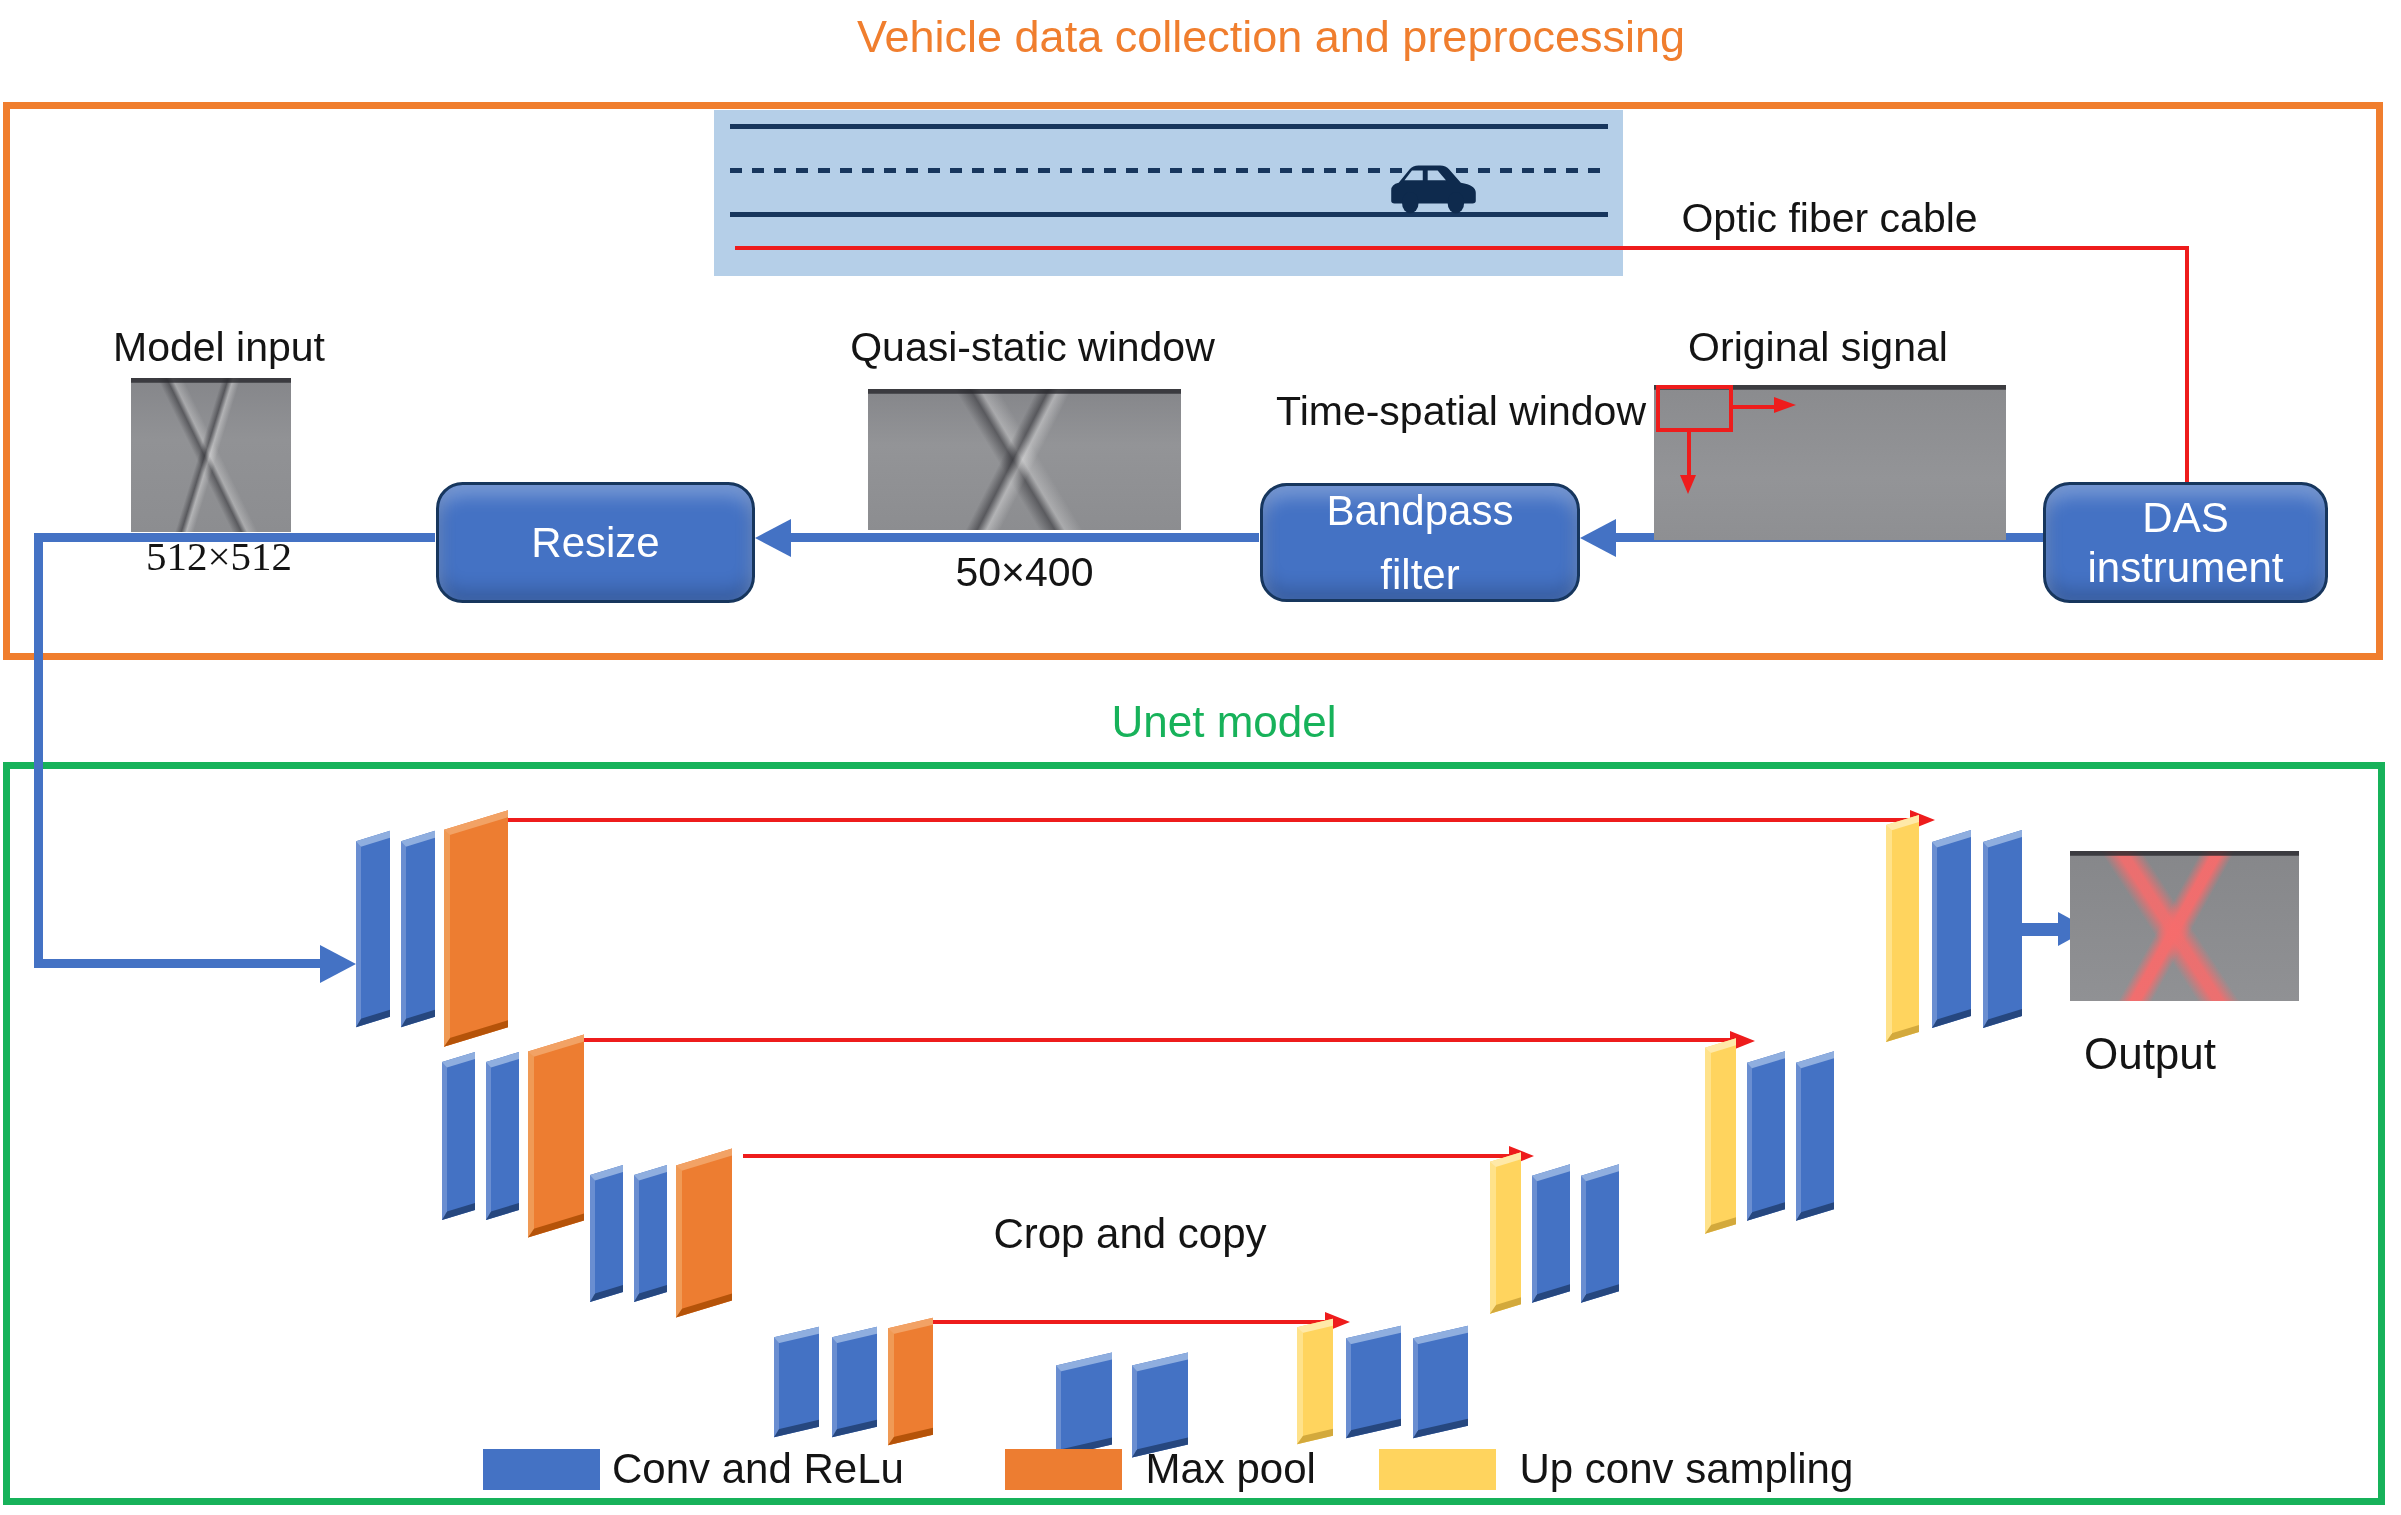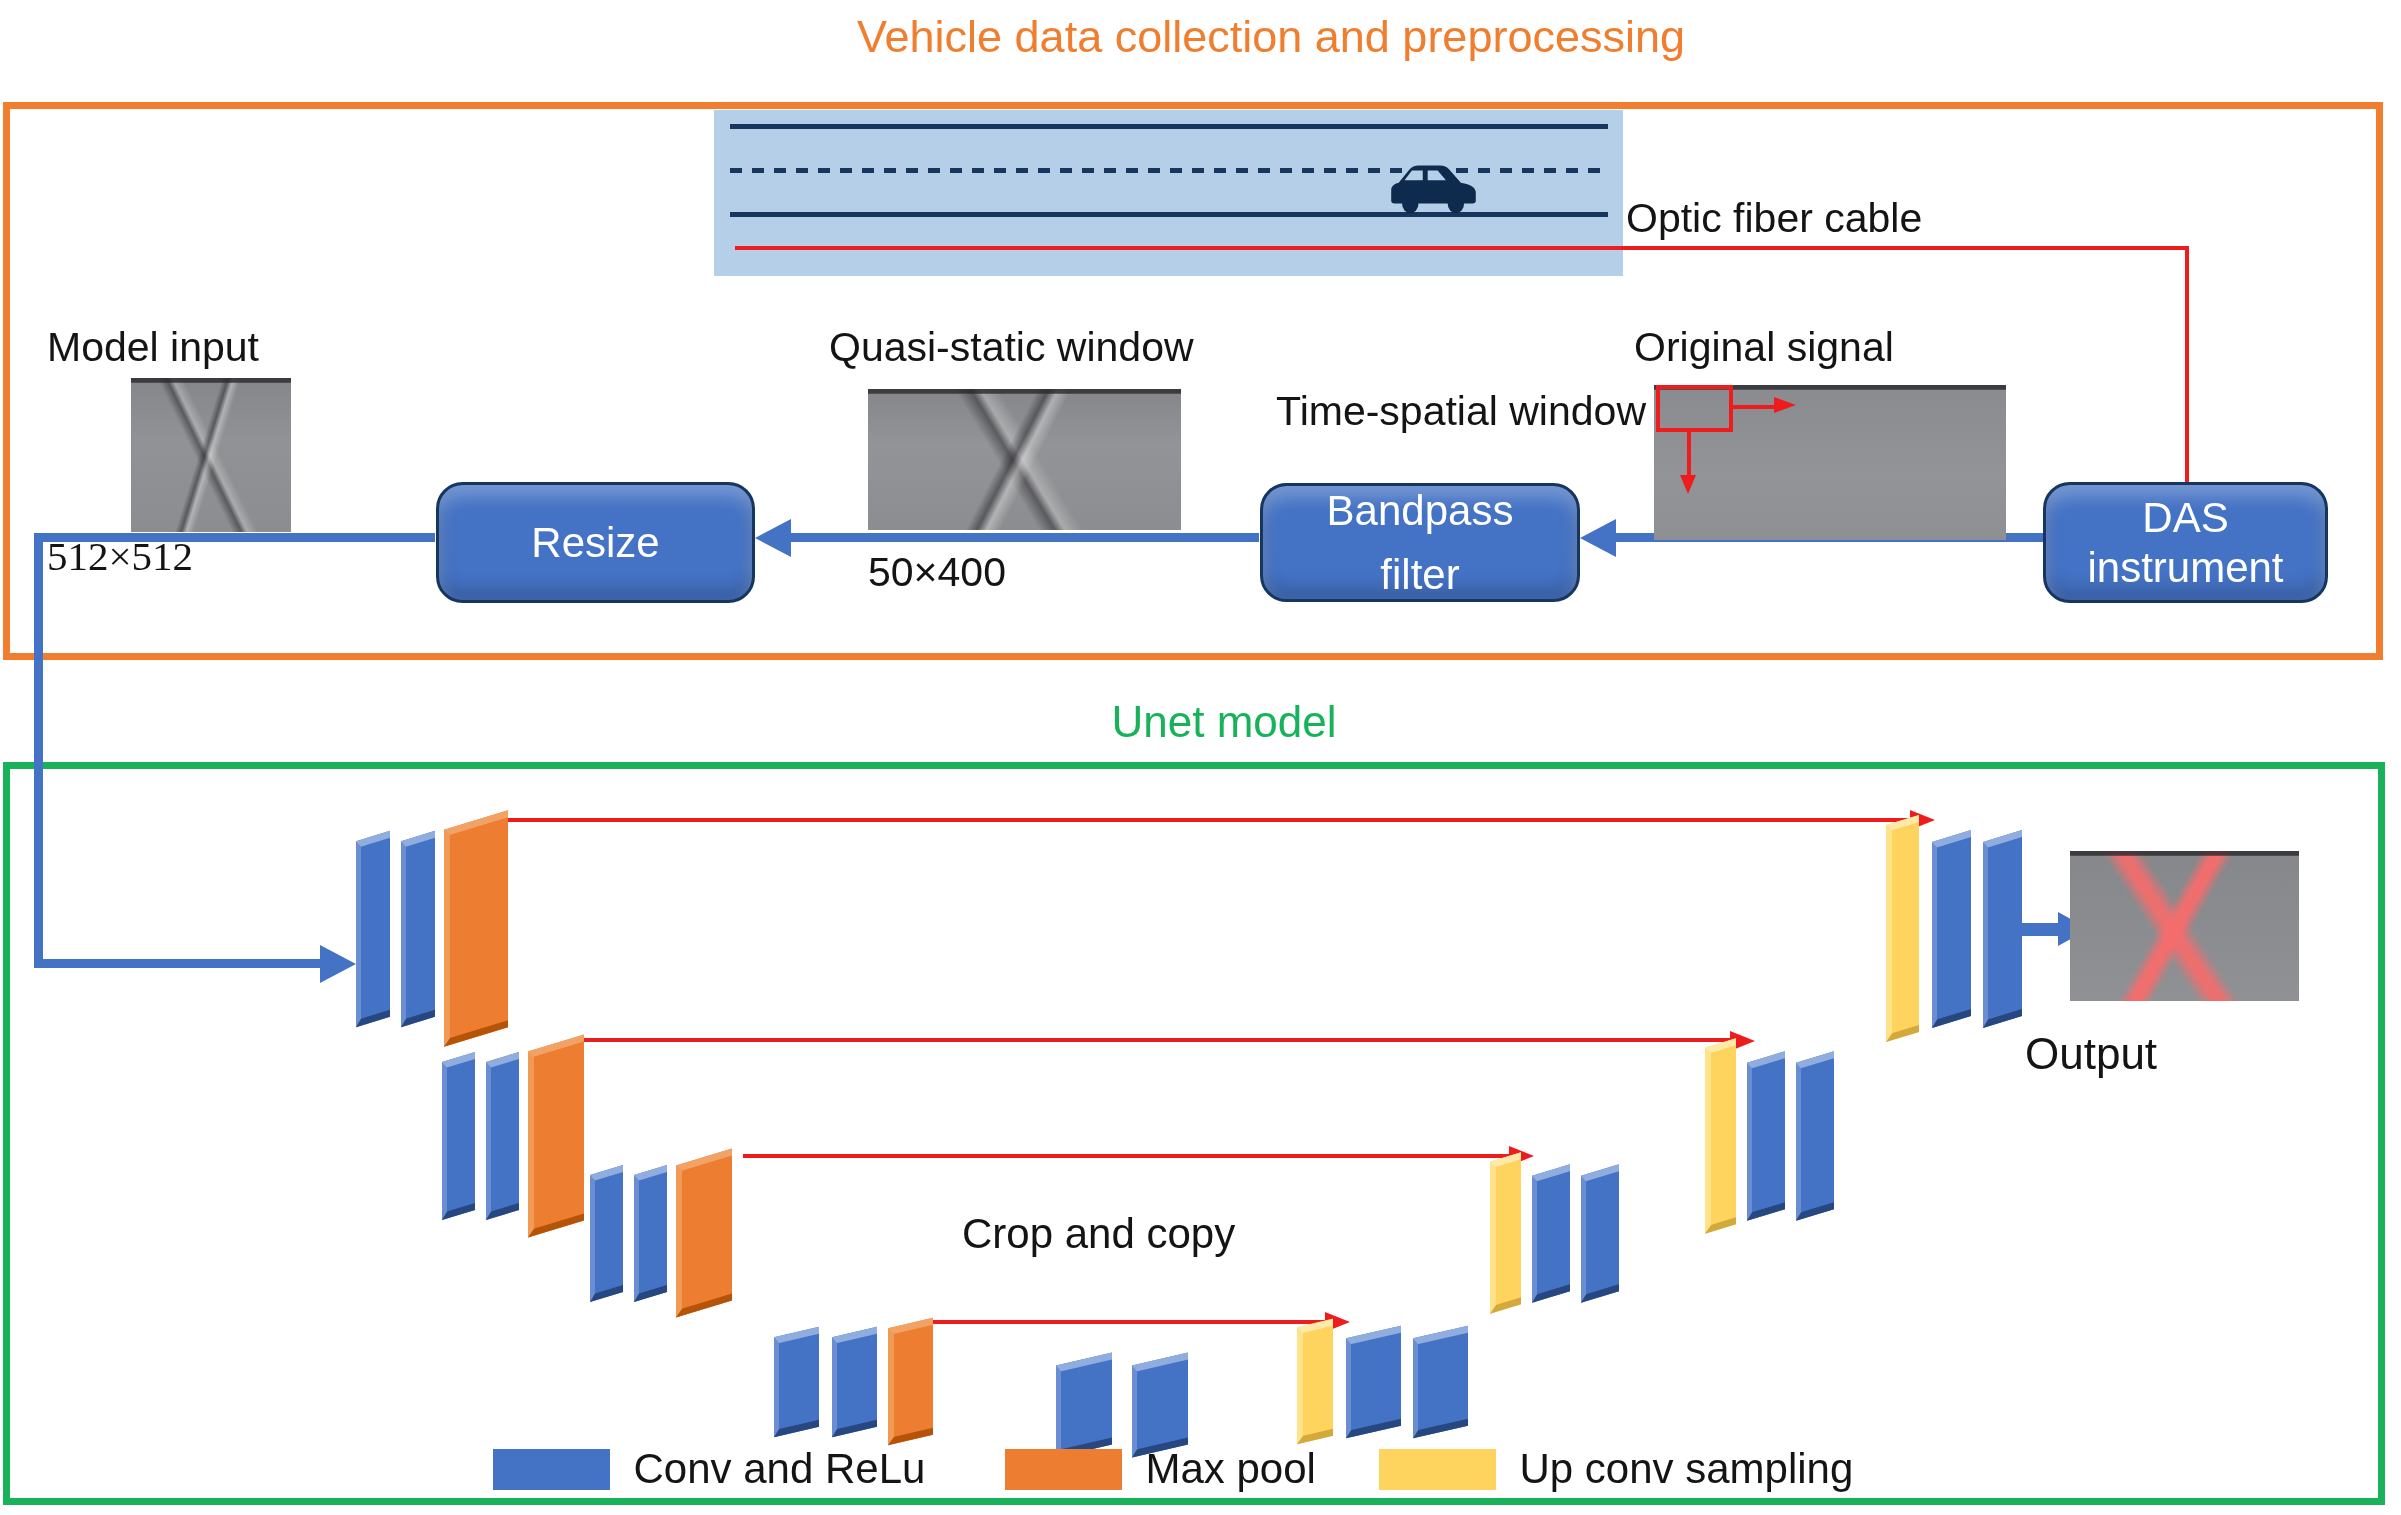--- a/index.html
+++ b/index.html
@@ -1,19 +1,19 @@
 <!DOCTYPE html>
 <html style="font-size:12.5px"><head>
 <meta charset="utf-8">
 <style>
   html,body{margin:0;padding:0;background:#ffffff;}
   #canvas{position:relative;width:2401px;height:1515px;background:#ffffff;overflow:hidden;
           font-family:"Liberation Sans", sans-serif;color:#151515;}
   .abs{position:absolute;}
-  .lbl{position:absolute;font-size:41px;color:#141414;white-space:nowrap;}
+  .lbl{position:absolute;font-size:41px;color:#141414;text-align:center;white-space:nowrap;}
   .title{position:absolute;font-size:45px;text-align:center;white-space:nowrap;}
   
   .obox{position:absolute;border:7.8px solid #F07E2E;}
   .gbox{position:absolute;border:7.8px solid #17B25A;}
   
   .node{position:absolute;background:#4472C4;border:3.1px solid #17365D;border-radius:26.6px;
         color:#ffffff;display:flex;flex-direction:column;align-items:center;justify-content:center;
         font-size:42px;line-height:50px;box-shadow:inset 0 11px 17px rgba(255,255,255,.28), inset 0 -11px 17px rgba(0,0,0,.18);}
   
   .bline{position:absolute;background:#4472C4;}
@@ -177,21 +177,21 @@
     <div class="slab sY" style="width:33px;height:217px;"></div>
     <div class="slab sB" style="width:39px;height:186px;margin-left:12.5px;"></div>
     <div class="slab sB" style="width:39px;height:186px;margin-left:12.5px;"></div>
   </div>
 
   <div class="bline" style="left:2021px;top:923px;width:38px;height:12.5px;"></div>
   <div class="head-r-blue" style="left:2058px;top:912px;border-top-width:17px;border-bottom-width:17px;border-left-width:31px;"></div>
   <div class="gimg img-out" style="left:2070px;top:851px;width:229px;height:150px;"></div>
   <div class="lbl" style="left:2025px;top:1029px;width:250px;font-size:44px;">Output</div>
 
-  <div class="leg" style="left:493px;top:1445px;">
+  <div class="leg" style="left:483px;top:1445px;gap:12px;">
     <div class="sw swB"></div>
     <span>Conv and ReLu</span>
   </div>
   <div class="leg" style="left:1005px;top:1445px;">
     <div class="sw swO"></div>
     <span>Max pool</span>
   </div>
   <div class="leg" style="left:1379px;top:1445px;text-align:right;">
     <div class="sw swY"></div>
     <span>Up conv sampling</span>

